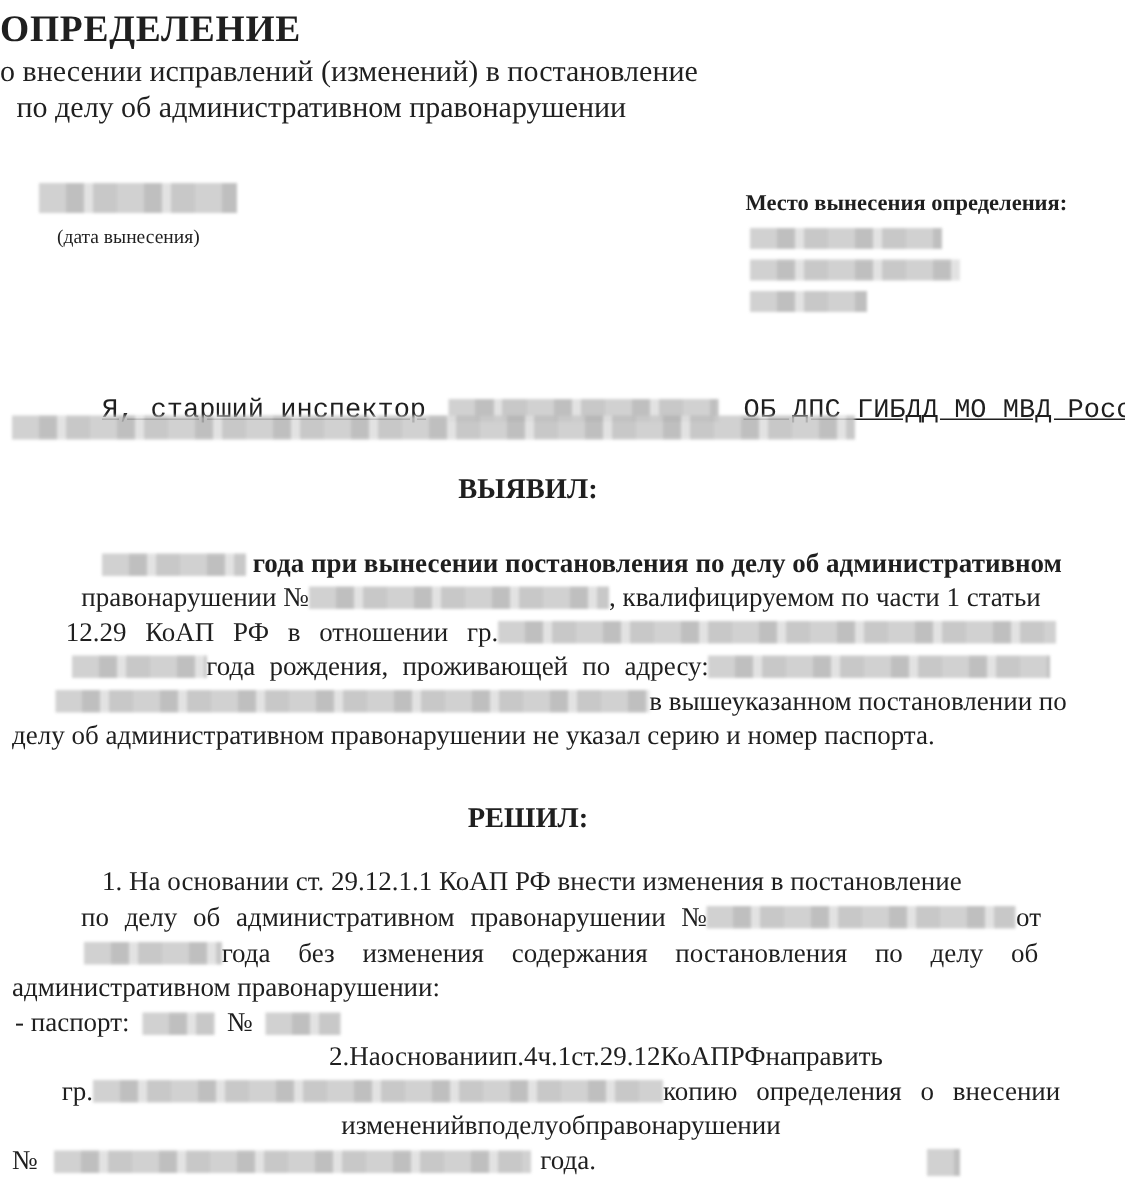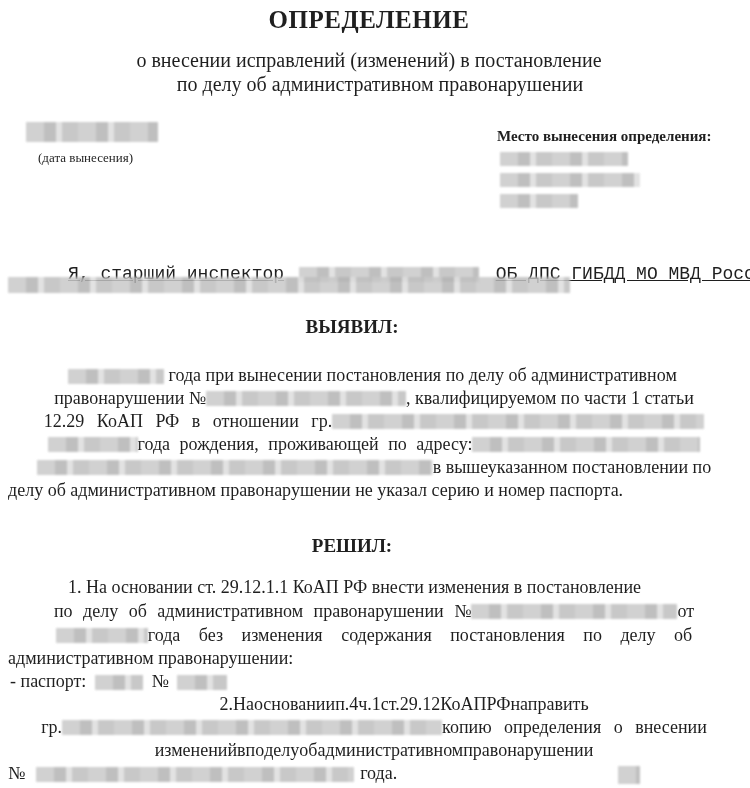--- a/index.html
+++ b/index.html
@@ -6,23 +6,23 @@
   body {
     width: 750px; height: 788px; overflow: hidden; position: relative;
     font-family: "Liberation Serif", "DejaVu Serif", serif; color: #1f1f1f;
   }
   .abs { position: absolute; }
   .blur {
     display: inline-block; height: 15px; vertical-align: middle;
     background: repeating-linear-gradient(90deg, #c9c9c9 0 18px, #b5b5b5 18px 30px, #dedede 30px 36px, #bfbfbf 36px 52px);
     filter: blur(1.2px); opacity: 0.85;
   }
-  .title { left: 0; width: 738px; text-align: center; }
+  .title { left: 0; width: 738px; text-align: left; }
   .h1 { top: 6px; font-size: 25px; font-weight: bold; letter-spacing: 0.5px; }
-  .sub { font-size: 20px; line-height: 24px; margin-top: 12px; }
+  .sub { font-size: 20px; line-height: 24px; }
   .sub1 { top: 36px; }
   .sub2 { top: 60px; padding-left: 11px; }
   .date-label { top: 150px; left: 38px; font-size: 13px; }
   .place-label { top: 128px; left: 497px; font-size: 15px; font-weight: bold; }
   .line { font-size: 18px; line-height: 23px; left: 8px; width: 732px; white-space: nowrap; }
   .justify { display: flex; justify-content: center; align-items: center; }
   .heading { left: 0; width: 704px; text-align: center; font-size: 19px; font-weight: bold; }
   .u { text-decoration: underline; }
 </style>
 </head>
@@ -44,21 +44,21 @@
 
   <div class="abs line" style="top:263px;font-family:Liberation Mono, monospace;">
     <span class="u" style="margin-left:60px;">Я, старший инспектор</span>
     <span class="blur" style="width:180px;margin-left:4px;"></span>
     <span class="u" style="margin-left:6px;">ОБ ДПС ГИБДД МО МВД России</span>
   </div>
   <span class="abs blur" style="top:277px;left:8px;width:562px;height:16px;"></span>
 
   <div class="abs heading" style="top:316px;">ВЫЯВИЛ:</div>
 
-  <div class="abs line" style="top:364px;">
+  <div class="abs line" style="top:364px;font-weight:bold;">
     <span class="blur" style="width:96px;margin-left:60px;"></span>
     <span>года при вынесении постановления по делу об административном</span>
   </div>
   <div class="abs line justify" style="top:387px;">
     <span>правонарушении №</span>
     <span class="blur" style="width:200px;"></span>
     <span>, квалифицируемом по части 1 статьи</span>
   </div>
   <div class="abs line justify" style="top:410px;">
     <span style="word-spacing:8px;">12.29 КоАП РФ в отношении гр.</span>
@@ -115,21 +115,20 @@
     <span>гр.</span>
     <span class="blur" style="width:380px;"></span>
     <span style="word-spacing:8px;">копию определения о внесении</span>
   </div>
   <div class="abs line justify" style="top:739px;">
     <span>изменений</span>
     <span>в</span>
     <span>по</span>
     <span>делу</span>
     <span>об</span>
-    <span>административном</span>
     <span>правонарушении</span>
   </div>
   <div class="abs line" style="top:762px;">
     <span>№</span>
     <span class="blur" style="width:318px;margin-left:6px;"></span>
     <span style="margin-left:2px;">года.</span>
   </div>
   <span class="abs blur" style="top:766px;left:618px;width:22px;height:18px;"></span>
 </div>
 

